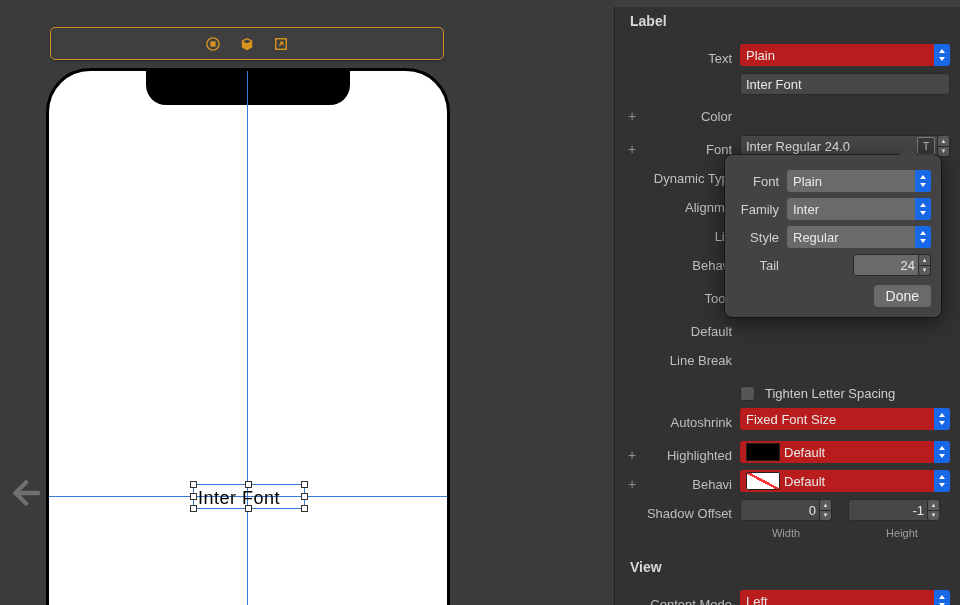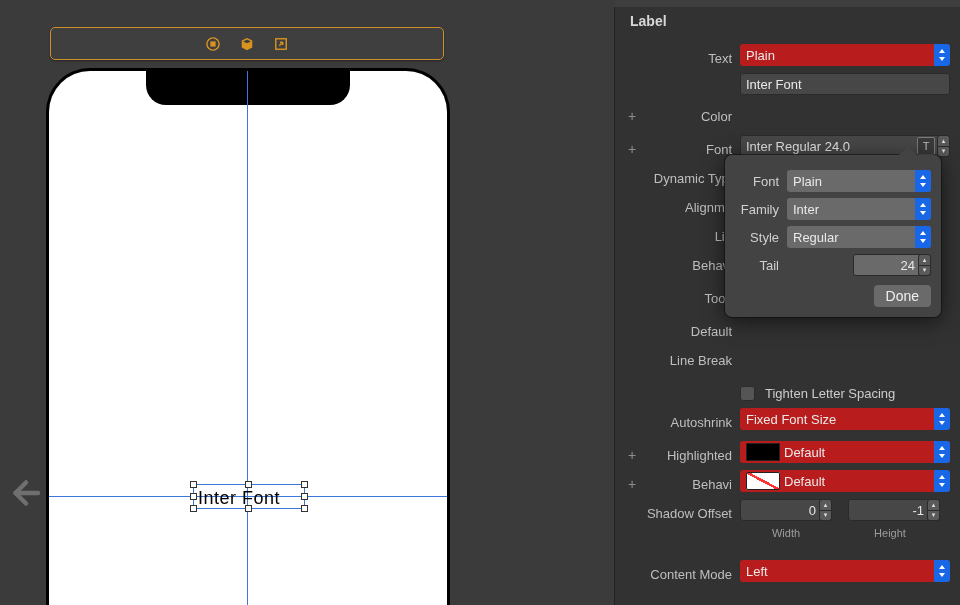--- a/index.html
+++ b/index.html
@@ -238,27 +238,28 @@
           <span>-1</span>
           <span class="stepper">
             <span class="stepper-half">▴</span>
             <span class="stepper-half">▾</span>
           </span>
         </div>
     </div>
   </div>
   <div class="row" style="height:18px">
     <div class="lbl"></div>
-    <div class="ctrl" style="gap:12px">
+    <div class="ctrl" style="gap:24px">
       <div class="sublabel" style="width:92px">Width</div>
       <div class="sublabel" style="width:92px">Height</div>
     </div>
   </div>
 
   <div class="gap-lg"></div>
+  <div class="section-title">View</div>
   <div class="row">
     <div class="lbl"><span>Content Mode</span></div>
     <div class="ctrl">
         <div class="select blue-cap">
           <span>Left</span>
           <span class="chev"></span>
         </div>
       </div>
   </div>
 </div>

